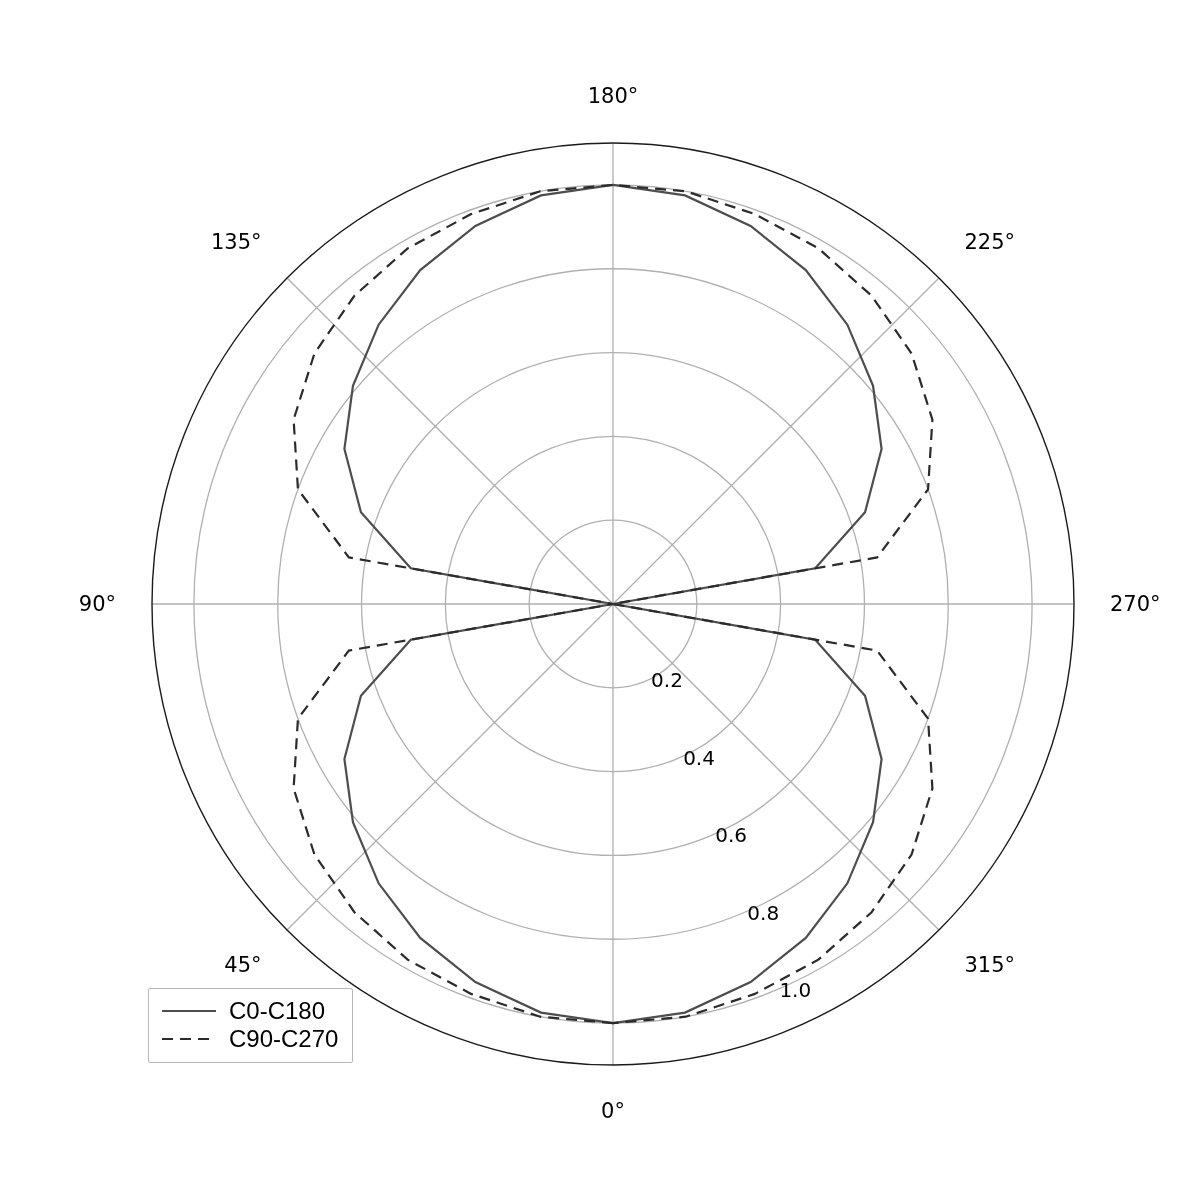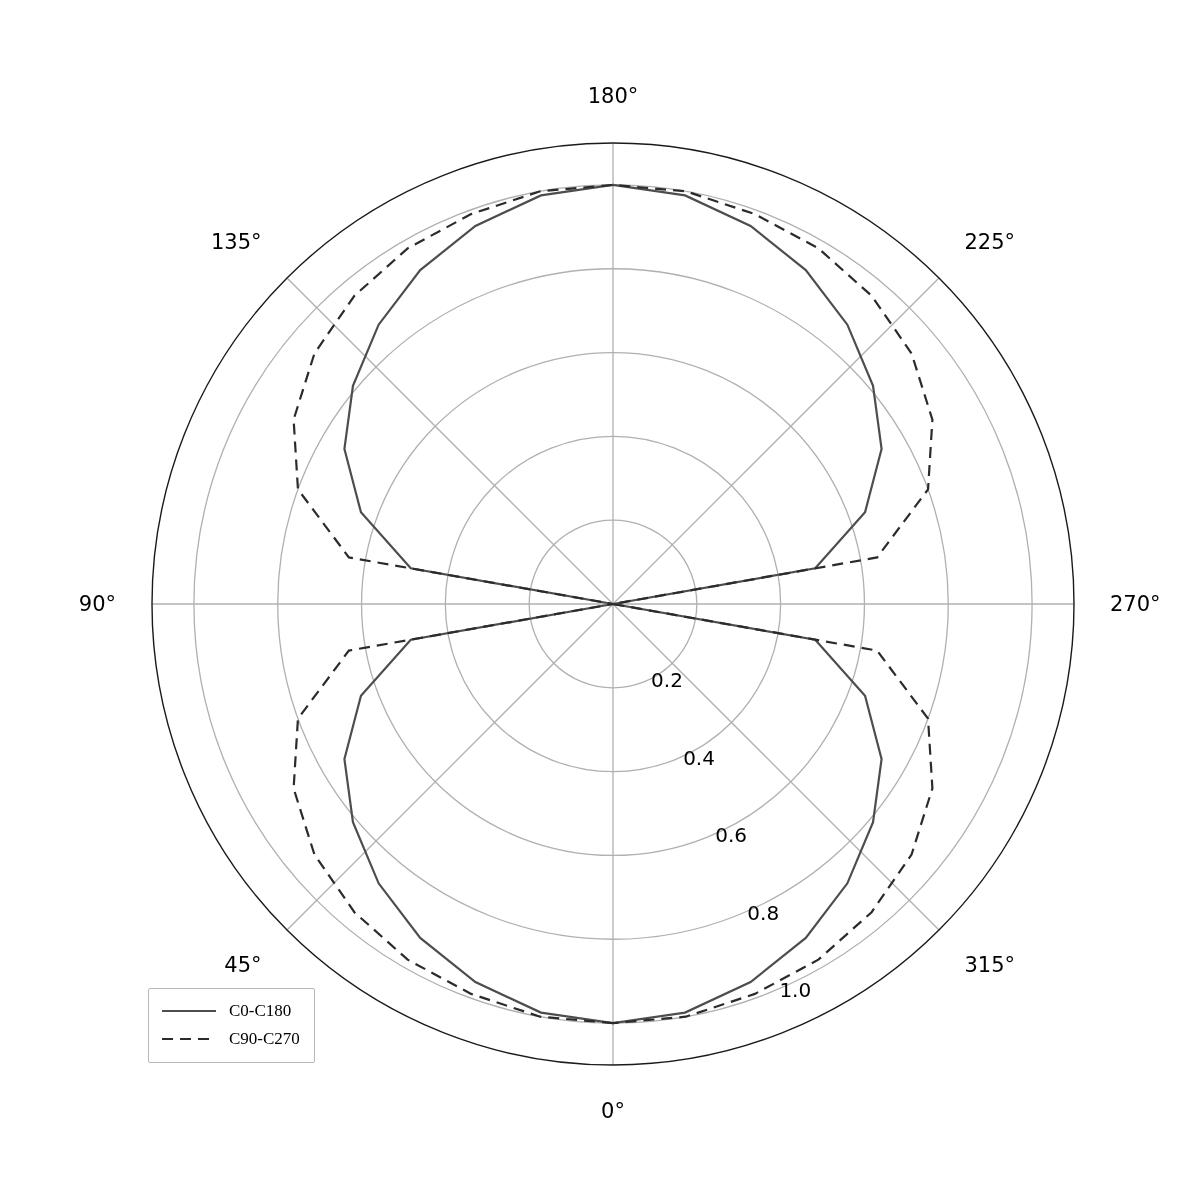--- a/index.html
+++ b/index.html
@@ -77,22 +77,22 @@
     width: 56px;
     height: 14px;
     margin-right: 12px;
     position: relative;
     flex: 0 0 auto;
   }
   .legend-swatch svg {
     display: block;
   }
   .legend-text {
-    font-family: Liberation Serif, serif;
-    font-size: 17px;
+    font-family: Liberation Sans, sans-serif;
+    font-size: 24px;
     color: #000000;
     white-space: nowrap;
   }
 </style>
 </head>
 <body>
 
 <div id="plot-root">
   <svg id="polar-svg" viewBox="0 0 1200 1200">
     <g id="grid-group">

